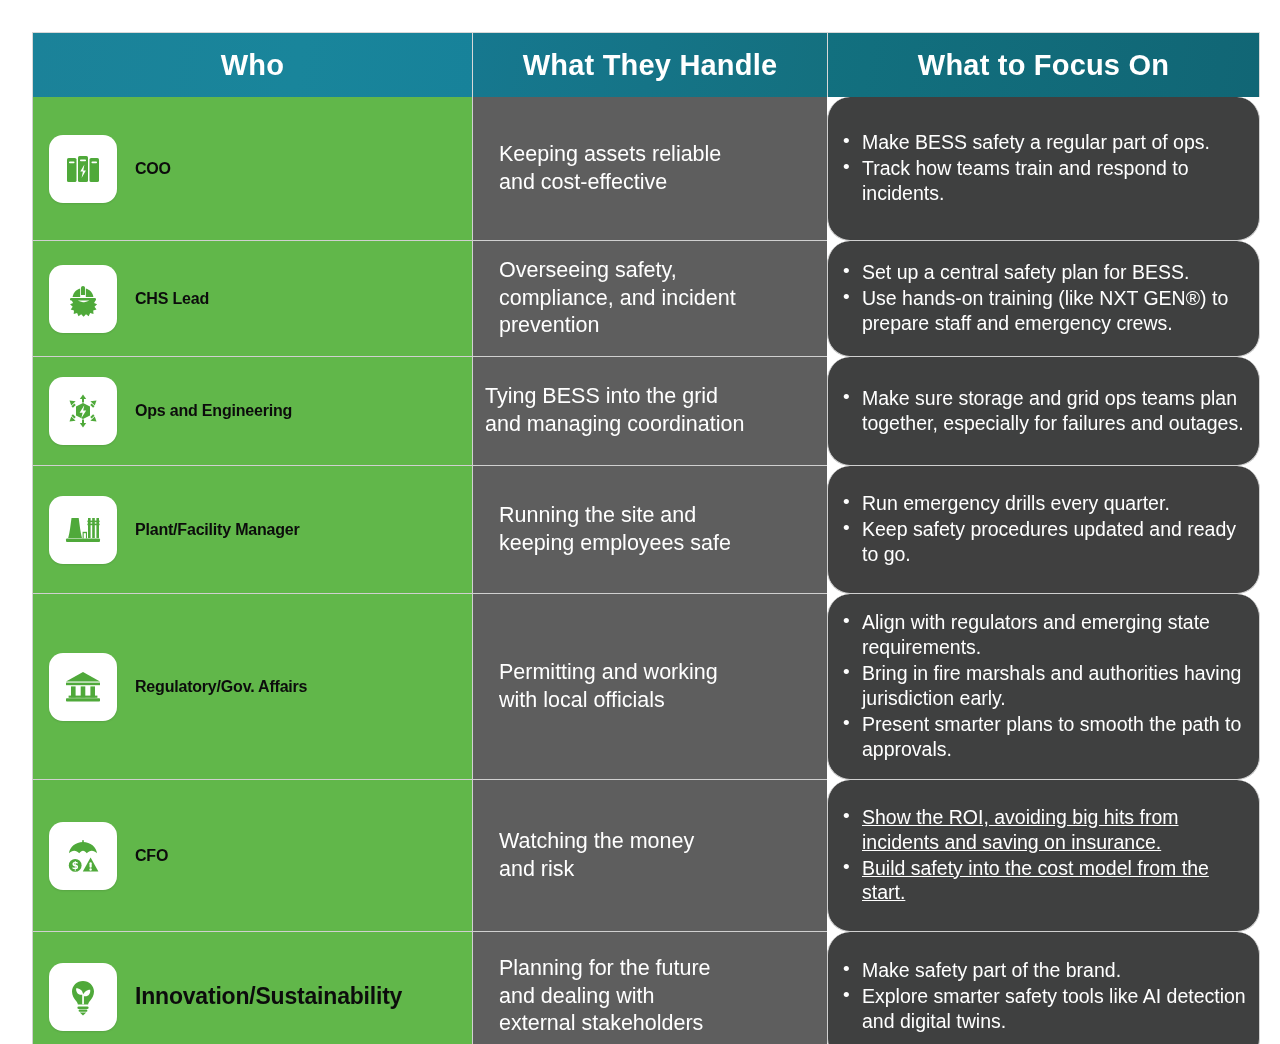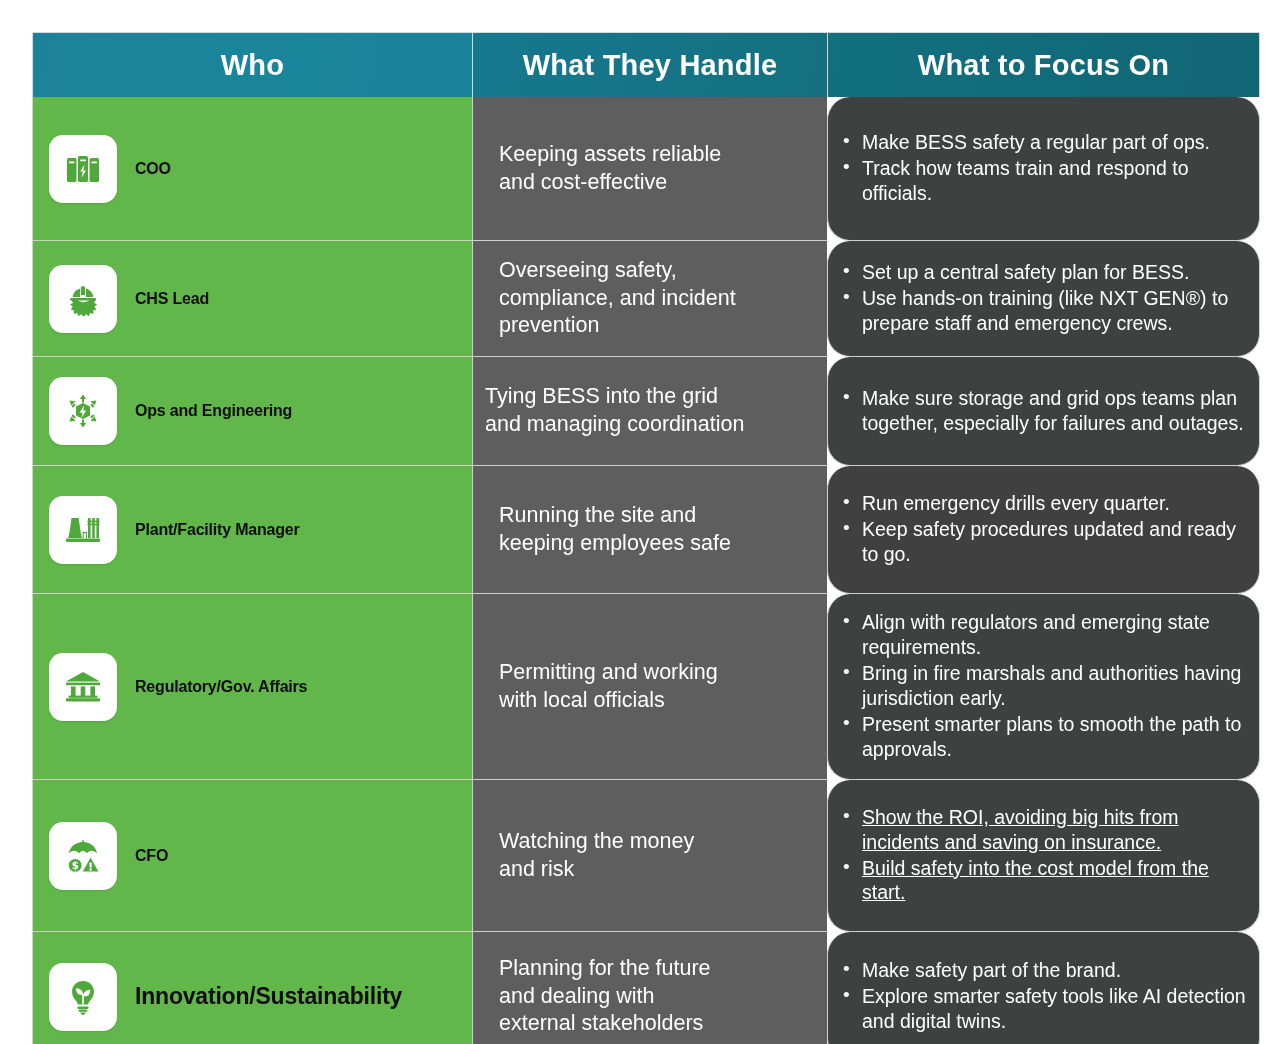--- a/index.html
+++ b/index.html
@@ -173,21 +173,21 @@
             </span>
             <span class="who-label">COO</span>
           </div>
         </td>
         <td class="cell-handle" style="background: rgb(94, 94, 94);">
           <span class="handle-text">Keeping assets reliable<br>and cost-effective</span>
         </td>
         <td class="cell-focus" style="background: rgb(63, 64, 64);">
           <ul class="focus-list">
               <li>Make BESS safety a regular part of ops.</li>
-              <li>Track how teams train and respond to officials.</li>
+              <li>Track how teams train and respond to incidents.</li>
             </ul>
         </td>
       </tr>
 
       <tr style="height:116px">
         <td class="cell-who" style="background: rgb(97, 183, 74);">
           <div class="who-inner">
             <span class="icon-tile">
               <svg width="40" height="40" viewBox="0 0 40 40" aria-hidden="true">
                 <g fill="#4fa93a">

